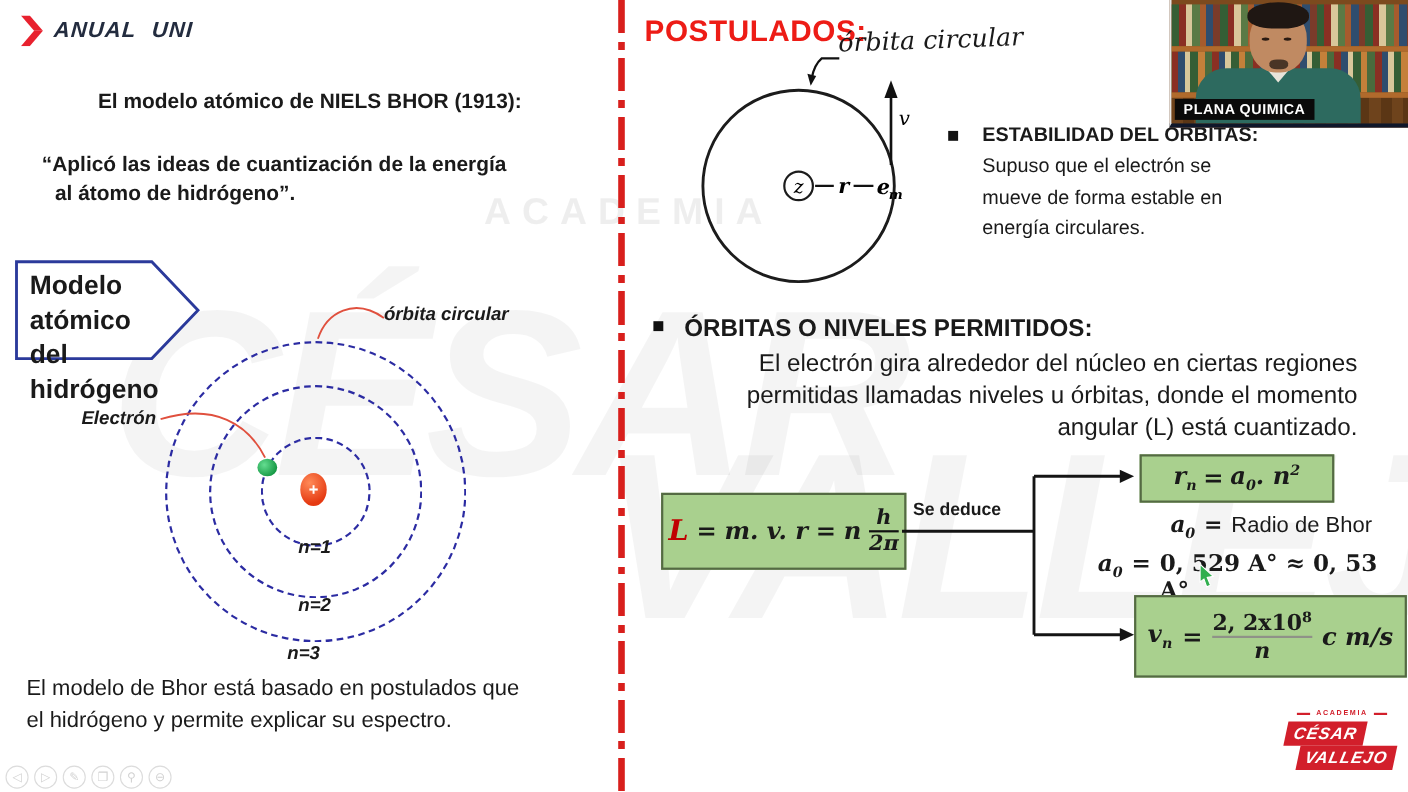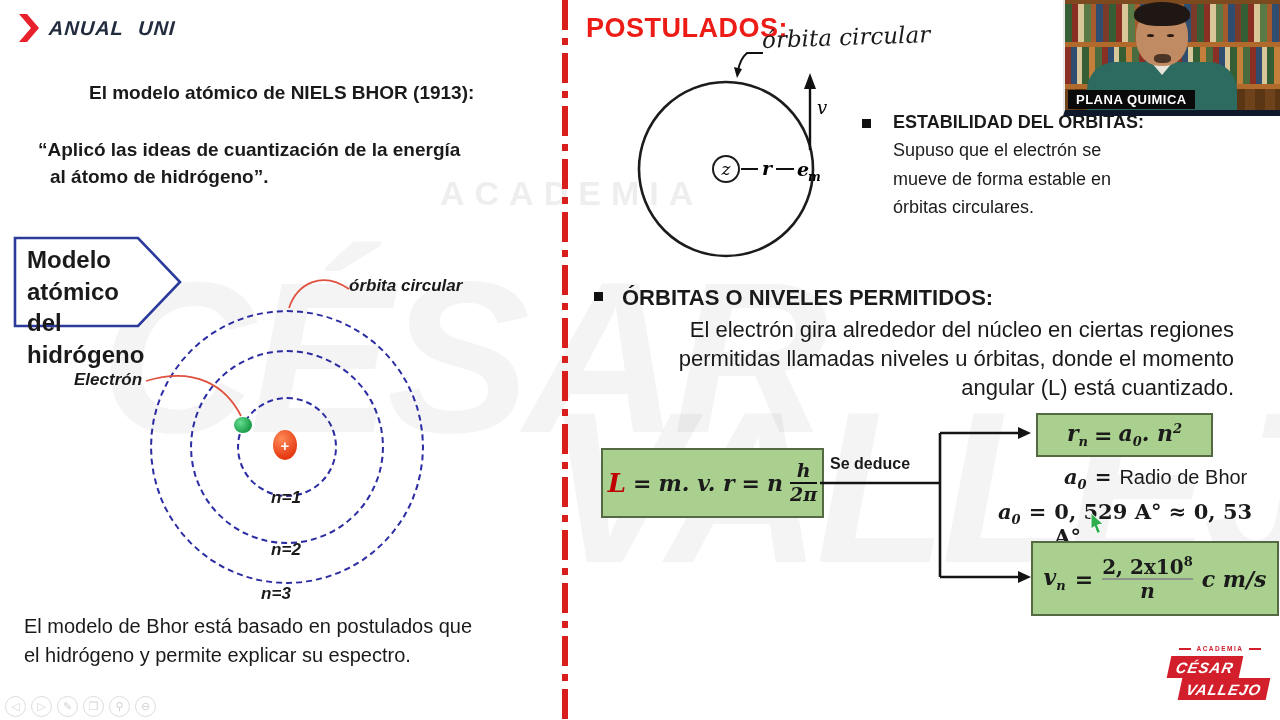--- a/index.html
+++ b/index.html
@@ -68,21 +68,21 @@
   sup.msup{font-size:13px;font-weight:bold;font-family:"DejaVu Serif",serif;}
   #a0-def{left:1064px;top:464px;display:flex;align-items:baseline;gap:8px;font-size:20px;}
   #a0-def .plain{font-family:"Liberation Sans",sans-serif;font-weight:normal;}
   #a0-val{left:998px;top:499px;display:flex;align-items:baseline;gap:8px;font-size:21px;}
   #f-v{left:1031px;top:541px;width:244px;height:71px;gap:9px;font-size:22px;}
   #f-v .frac .bar{background:#8f9288;height:2px;}
   #f-v .frac{font-size:20px;}
 
   
   #webcam{left:1063px;top:0;width:217px;height:116px;background:#7c4a1e;overflow:hidden;
-          border-left:2px solid #e7e7e7;border-bottom:6px solid #0f172a;box-sizing:border-box;}
+          border-left:2px solid #e7e7e7;border-bottom:4px solid #0f172a;box-sizing:border-box;}
   .books{position:absolute;left:0;width:100%;}
   .b1{top:4px;height:38px;background:repeating-linear-gradient(90deg,#355e35 0 7px,#8a2f23 7px 13px,
       #d9c79a 13px 19px,#5a7a45 19px 26px,#a65b2d 26px 31px,#2f4d6e 31px 38px,#7a3b2a 38px 44px);}
   .shelf{position:absolute;left:0;width:100%;height:5px;background:#b06a2c;}
   .s1{top:42px;} .s2{top:84px;}
   .b2{top:47px;height:37px;background:repeating-linear-gradient(90deg,#8a2f23 0 6px,#2f4d6e 6px 12px,
       #d9c79a 12px 17px,#355e35 17px 24px,#c4803a 24px 30px,#4a6b3d 30px 37px);}
   .b3{top:89px;height:27px;background:repeating-linear-gradient(90deg,#6e431c 0 10px,#5b3615 10px 20px);}
   #shoulders{left:22px;top:62px;width:150px;height:54px;background:#2d6a5f;border-radius:28px 28px 0 0;}
   #collar{left:86px;top:62px;width:0;height:0;border-left:11px solid transparent;
@@ -184,21 +184,21 @@
   </svg>
 
   <div id="p1" class="abs pblock">
     <div class="ptitle">
         <span class="bullet"></span>
       <span>ESTABILIDAD DEL ÓRBITAS:</span>
       </div>
     <div class="plines">
       <div>Supuso que el electrón se</div>
       <div>mueve de forma estable en</div>
-      <div>órbitas circulares.</div>
+      <div>energía circulares.</div>
     </div>
   </div>
 
   <div id="p2" class="abs pblock">
     <div class="ptitle">
         <span class="bullet"></span>
       <span>ÓRBITAS O NIVELES PERMITIDOS:</span>
       </div>
     <div class="plines">
       <div>El electrón gira alrededor del núcleo en ciertas regiones</div>

